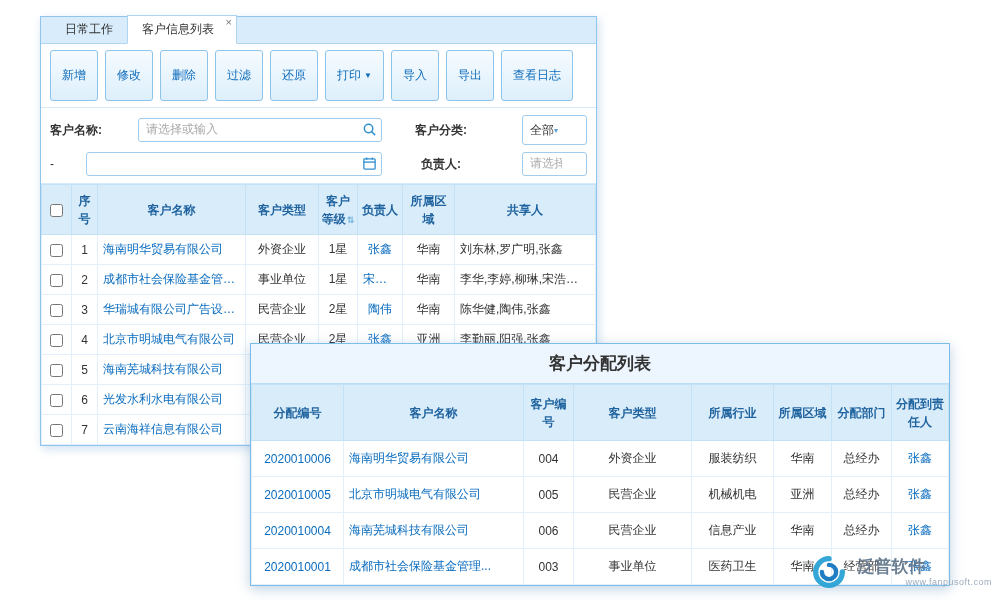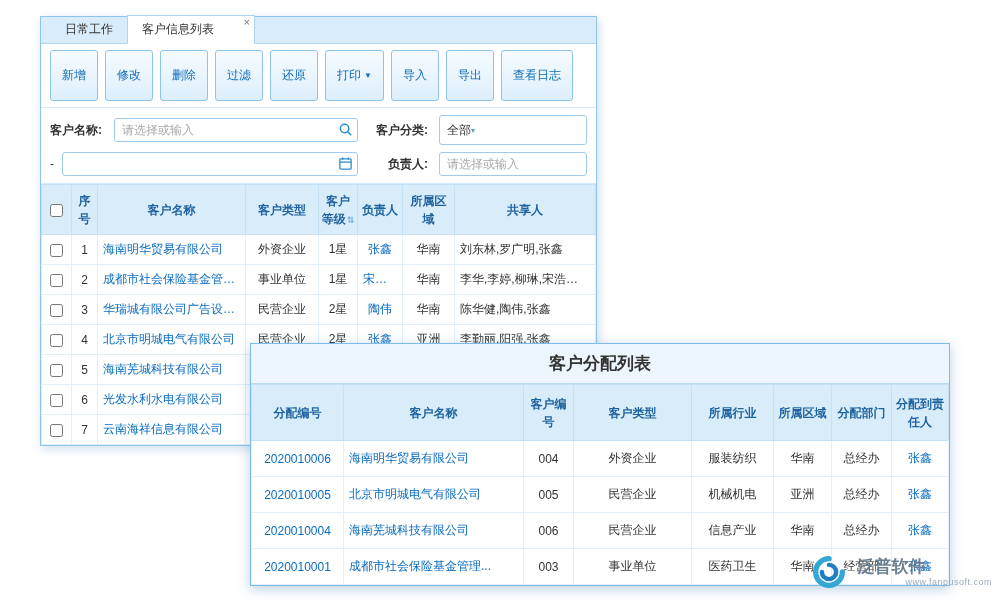--- a/index.html
+++ b/index.html
@@ -18,43 +18,43 @@
     box-shadow: 2px 3px 9px rgba(120,170,215,.35);
     z-index: 1;
   }
   .tabbar {
     background: #d9ecfb; display: flex; align-items: flex-end;
     height: 27px; padding-left: 10px; border-bottom: 1px solid #aed6f2;
   }
   .tab { font-size: 12px; color: #333; padding: 5px 14px 5px; position: relative; cursor: pointer; white-space: nowrap; }
   .tab.active {
     background: #fff; border: 1px solid #aed6f2; border-bottom-color: #fff;
-    margin-bottom: -1px; padding-right: 40px;
+    margin-bottom: -1px; padding-right: 22px;
   }
   .tab-close { position: absolute; top: 1px; right: 4px; font-size: 11px; color: #777; line-height: 1; cursor: pointer; }
 
   .toolbar { display: flex; gap: 7px; padding: 6px 9px; background: #fff; border-bottom: 1px solid #d5eafb; }
   .tbtn {
     display: inline-flex; align-items: center; gap: 3px;
     background: linear-gradient(#f6fbff, #ddeffc);
     border: 1px solid #8cc4ec; border-radius: 3px;
     color: #0f6cba; font-size: 12px; padding: 16px 11px;
     cursor: pointer; font-family: inherit; white-space: nowrap;
   }
   .caret { font-size: 8px; color: #0f6cba; }
 
   .filters { padding: 7px 9px; display: flex; flex-direction: column; gap: 7px; border-bottom: 1px solid #d5eafb; }
-  .frow { display: flex; align-items: center; }
+  .frow { display: flex; align-items: center; gap: 24px; }
   .flabel { font-size: 12px; font-weight: bold; color: #333; white-space: nowrap; }
   .l1 { width: 64px; }
-  .flabel.r { width: 70px; text-align: right; margin-right: 11px; }
+  .flabel.r { width: 70px; text-align: center; margin-right: 22px; }
   .iwrap { position: relative; }
   .iwrap input {
     width: 100%; height: 24px; border: 1px solid #9fccee; border-radius: 3px;
-    font-size: 12px; padding: 0 24px 0 7px; color: #333; font-family: Liberation Sans, sans-serif; outline: none;
+    font-size: 12px; padding: 0 24px 0 7px; color: #333; font-family: Liberation Mono, monospace; outline: none;
   }
   input::placeholder { color: #a9a9a9; }
   .w1 { width: 244px; }
   .w2 { width: 300px; }
   .fgrow { flex: 1; }
   .dash { width: 12px; font-size: 12px; color: #333; }
   .ficon { position: absolute; right: 5px; top: 4px; width: 15px; height: 15px; cursor: pointer; }
   .fselect {
     height: 30px; border: 1px solid #9fccee; border-radius: 3px; background: #fff;
     font-size: 12px; padding: 0 12px 0 7px; color: #333;

